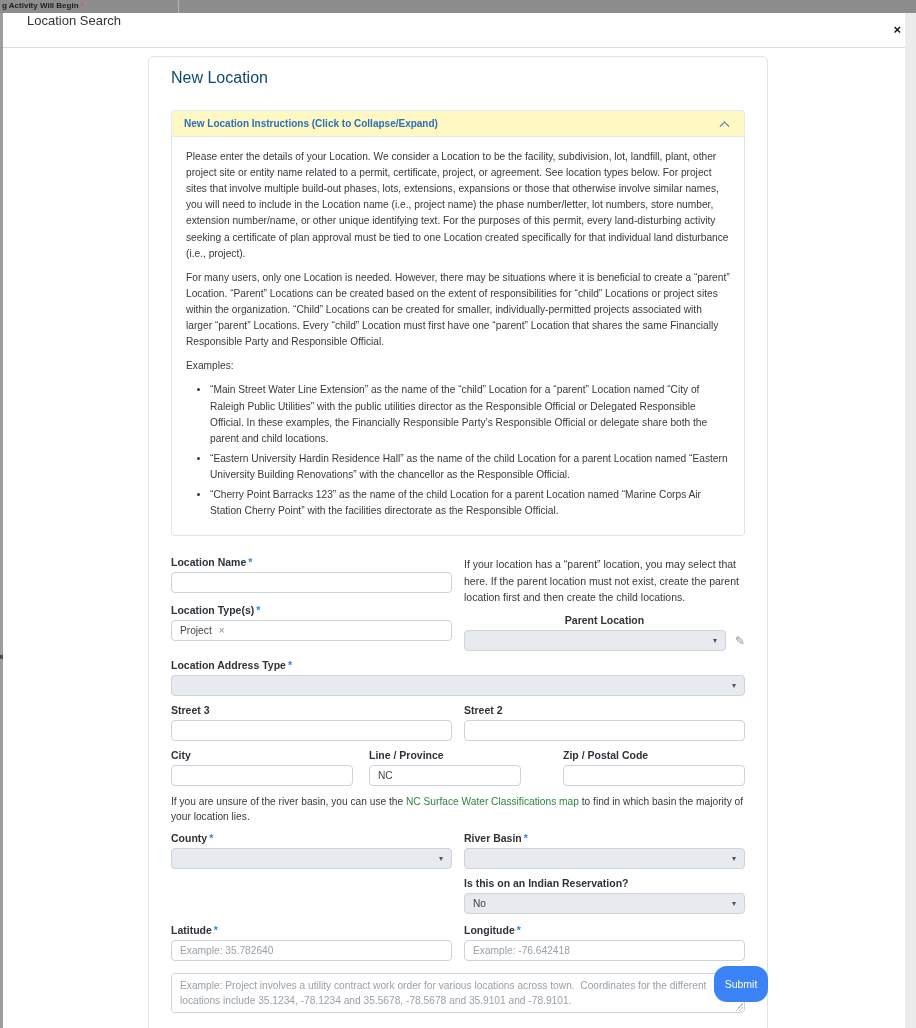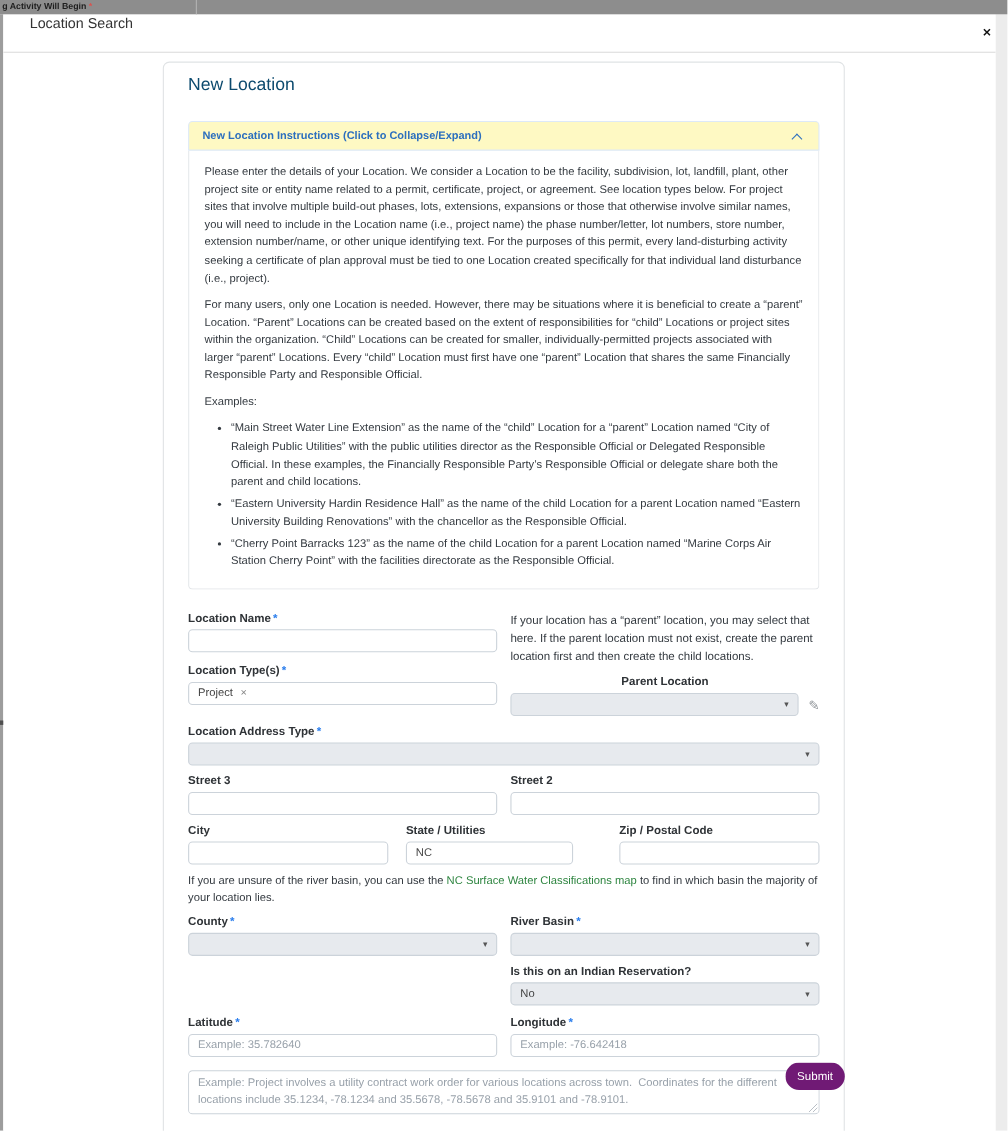--- a/index.html
+++ b/index.html
@@ -58,21 +58,21 @@
   .city-row { display:flex; margin-bottom:8px; }
   .c-city { width:182px; }
   .c-state { width:152px; margin-left:16px; }
   .c-zip { width:182px; margin-left:42px; }
   .note { font-size:10.2px; color:#343a40; margin:2px 0 7px 0; line-height:1.5; }
   .note a { color:#2e8540; cursor:pointer; }
   .ta-wrap { position:relative; }
   .resize-handle { position:absolute; right:2px; bottom:2px; width:8px; height:8px;
     background:linear-gradient(135deg, transparent 0 50%, #b9bfc6 50% 57%, transparent 57% 72%, #b9bfc6 72% 79%, transparent 79%); }
 
-  .submit-btn { position:absolute; left:711px; top:953px; width:54px; height:25px; border:none; border-radius:13px; background:#701a75; color:#fff; font-size:10.5px; font-family:"Liberation Sans",sans-serif; cursor:pointer; }
+  .submit-btn { position:absolute; left:711px; top:953px; width:54px; height:36px; border:none; border-radius:13px; background:#3b82f6; color:#fff; font-size:10.5px; font-family:"Liberation Sans",sans-serif; cursor:pointer; }
 </style>
 </head>
 <body>
 
 <div class="top-strip">
   <span class="bg-text"><span>g Activity Will Begin</span> <span class="bg-req">*</span></span>
   <span class="divider"></span>
 </div>
 <div class="left-strip"></div>
 <div class="left-edge-mark"></div>
@@ -149,21 +149,21 @@
           <input class="tin" value="" style="">
         </div>
       </div>
 
       <div class="city-row">
         <div class="c-city">
           <label class="lbl">City</label>
           <input class="tin" value="" style="">
         </div>
         <div class="c-state">
-          <label class="lbl">State / Utilities</label>
+          <label class="lbl">Line / Province</label>
           <input class="tin" value="NC" style="">
         </div>
         <div class="c-zip">
           <label class="lbl">Zip / Postal Code</label>
           <input class="tin" value="" style="">
         </div>
       </div>
 
       <div class="note"><span>If you are unsure of the river basin, you can use the </span><a>NC Surface Water Classifications map</a><span> to find in which basin the majority of your location lies.</span></div>
 

